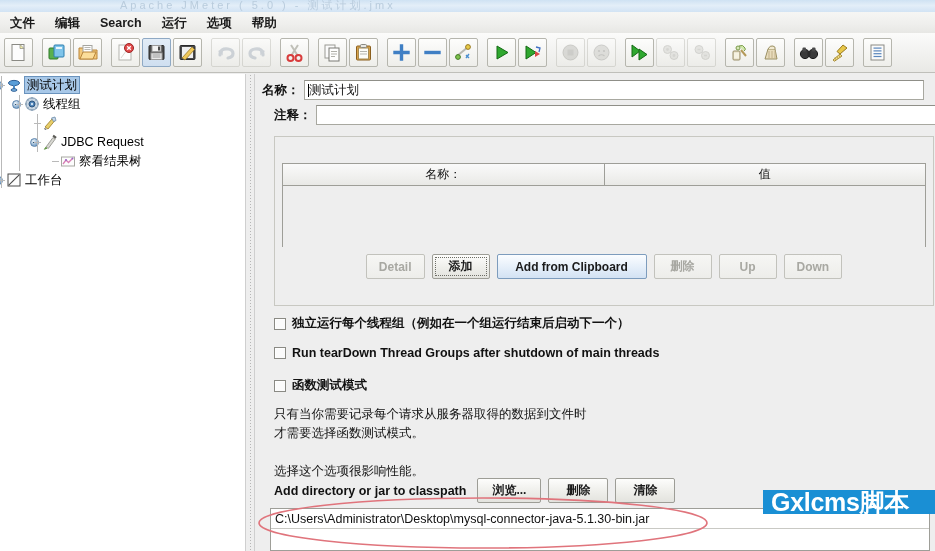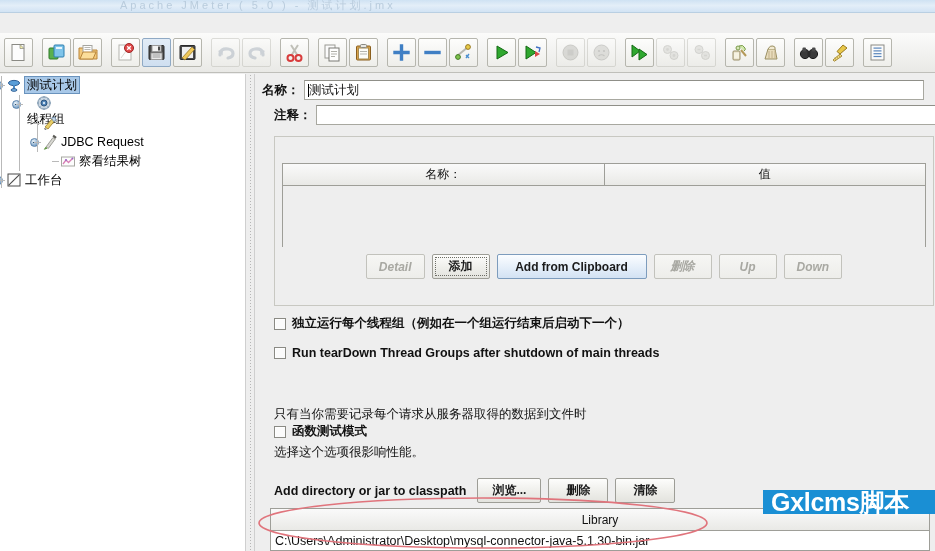--- a/index.html
+++ b/index.html
@@ -146,21 +146,21 @@
   .btnrow{position:absolute;left:7px;top:117px;width:644px;display:flex;gap:7px;justify-content:center;}
   .jbtn{
     height:25px;min-width:58px;padding:0 12px;
     border:1px solid #9d9d96;border-radius:2px;
     background:linear-gradient(180deg,#fdfdfc 0%,#f0f0ec 48%,#e3e3de 100%);
     font-size:12px;font-weight:bold;color:#1a1a1a;
     display:flex;align-items:center;justify-content:center;
     box-sizing:border-box;white-space:nowrap;
   }
   .jbtn.disabled{color:#a8a8a2;border-color:#c2c2bc;
-    background:linear-gradient(180deg,#f6f6f4,#ededea);font-style:italic;}
+    background:linear-gradient(180deg,#f6f6f4,#ededea);}
   .jbtn.default{
     border-color:#7d9cbd;
     background:linear-gradient(180deg,#fbfdff 0%,#e7f0fa 48%,#d3e2f3 100%);
   }
   .jbtn.focusring{outline:1px dotted #6d6d66;outline-offset:-4px;}
 
   
   .cbrow{position:absolute;display:flex;align-items:center;}
   .cbox{
     width:12px;height:12px;border:1px solid #8a8a84;background:#fbfbfb;
@@ -210,20 +210,28 @@
 </style>
 </head>
 <body>
 
 <div id="app">
 
   <div class="titlebar">
     <div class="tcap">Apache JMeter  ( 5.0 )  -  测试计划.jmx</div>
   </div>
 
+  <div class="menubar" id="menubar">
+      <div class="menu-item">文件</div>
+      <div class="menu-item">编辑</div>
+      <div class="menu-item">Search</div>
+      <div class="menu-item">运行</div>
+      <div class="menu-item">选项</div>
+      <div class="menu-item">帮助</div>
+    </div>
 
   <div class="toolbar" id="toolbar">
       <div class="tb-btn framed">
         <svg width="19" height="19">
           <rect x="3" y="1.5" width="12" height="16" fill="#fdfdfd" stroke="#8a8a84"></rect>
           <path d="M11 1.5 L15 5.5 L11 5.5 Z" fill="#f5f0a8" stroke="#8a8a84" stroke-width=".7"></path>
         </svg>
       </div>
       <div class="tb-sep"></div>
       <div class="tb-btn framed">
@@ -438,21 +446,21 @@
               <rect x="7" y="8" width="2" height="5" fill="#4a8ac4"></rect>
               <ellipse cx="8" cy="13" rx="3" ry="1.3" fill="#7fb8e4" stroke="#2e5f96"></ellipse>
             </svg>
           </span>
           <span class="lbl sel">测试计划</span>
         </div>
         <div class="thandle" style="left: 12px; top: 24px;">
           <div class="bar"></div>
         </div>
         <div class="tline" style="left: 16px; top: 28px; width: 7px; height: 1px;"></div>
-        <div class="tnode" style="left: 24px; top: 19px; flex-direction: column;">
+        <div class="tnode" style="left: 24px; top: 19px;">
           <span style="display: flex; align-items: center;">
             <svg width="16" height="16">
               <circle cx="8" cy="8" r="6.2" fill="#c9d6e2" stroke="#7a93ab"></circle>
               <circle cx="8" cy="8" r="3" fill="#4a7fb5" stroke="#2e5680"></circle>
               <circle cx="8" cy="8" r="1.2" fill="#cfe2f2"></circle>
               <path d="M8 1 v2 M8 13 v2 M1 8 h2 M13 8 h2 M3.2 3.2 l1.4 1.4 M11.4 11.4 l1.4 1.4 M12.8 3.2 l-1.4 1.4 M4.6 11.4 l-1.4 1.4" stroke="#8fa6bb" stroke-width="1.4"></path>
             </svg>
           </span>
           <span class="lbl">线程组</span>
         </div>
@@ -553,40 +561,40 @@
     </div>
 
     <div class="cbrow" style="left:18px;top:241px;">
       <div class="cbox"></div>
       <div class="cblabel">独立运行每个线程组（例如在一个组运行结束后启动下一个）</div>
     </div>
     <div class="cbrow" style="left:18px;top:272px;">
       <div class="cbox"></div>
       <div class="cblabel">Run tearDown Thread Groups after shutdown of main threads</div>
     </div>
-    <div class="cbrow" style="left:18px;top:303px;margin-top:46px;">
+    <div class="cbrow" style="left:18px;top:303px;">
       <div class="cbox"></div>
       <div class="cblabel">函数测试模式</div>
     </div>
 
     <div class="para" style="left:18px;top:297px;">
       <div style="margin-top:34px;">只有当你需要记录每个请求从服务器取得的数据到文件时</div>
+      <div>才需要选择函数测试模式。</div>
       <div style="height:19px;">&nbsp;</div>
       <div>选择这个选项很影响性能。</div>
     </div>
 
     <div class="cp-row">
       <div class="cp-label">Add directory or jar to classpath</div>
       <div class="jbtn" style="min-width:64px;">浏览...</div>
       <div class="jbtn" style="min-width:60px;">删除</div>
       <div class="jbtn" style="min-width:60px;">清除</div>
     </div>
 
     <div class="lib-tbl">
-      <div class="lib-head">Library</div>
       <div class="lib-cell">C:\Users\Administrator\Desktop\mysql-connector-java-5.1.30-bin.jar</div>
     </div>
 
   </div>
 
   <svg class="annot" viewBox="0 0 460 55">
     <ellipse cx="228" cy="27" rx="224" ry="25" fill="none" stroke="#e0747c" stroke-width="1.6"></ellipse>
   </svg>
 
   <div class="watermark">

